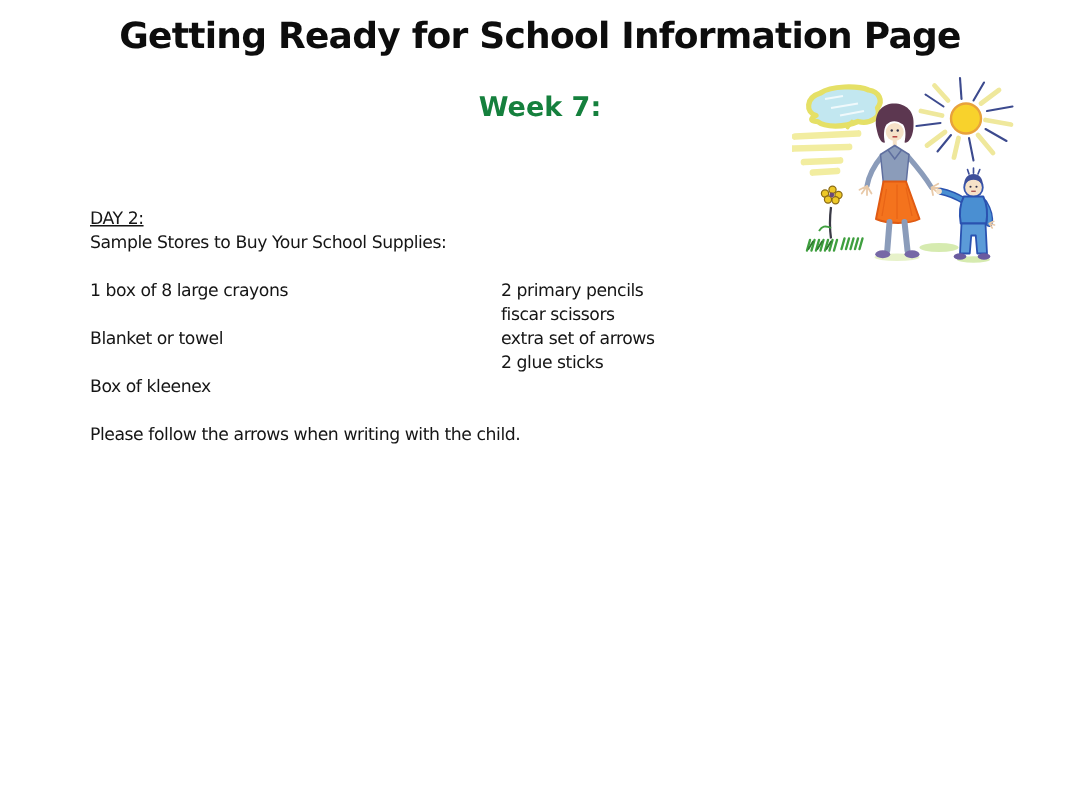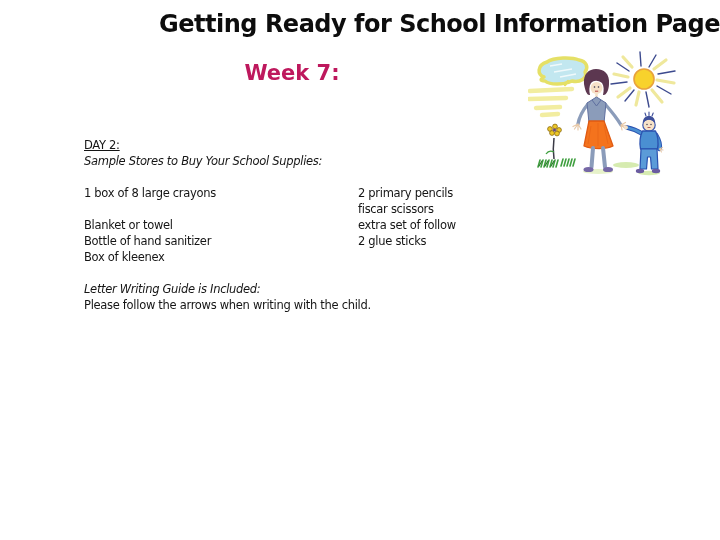--- a/index.html
+++ b/index.html
@@ -10,58 +10,57 @@
     background: #ffffff;
     overflow: hidden;
     font-family: "DejaVu Sans", sans-serif;
     color: #111111;
   }
   .slide-title {
     position: absolute;
     top: 10px;
     left: 0;
     width: 720px;
-    text-align: right;
+    text-align: center;
     font-size: 24px;
     font-weight: bold;
     letter-spacing: -0.5px;
     color: #0d0d0d;
   }
   .slide-subtitle {
     position: absolute;
     top: 61px;
     left: 0;
-    width: 584px;
+    width: 720px;
     text-align: center;
-    font-size: 21px;
+    font-size: 18px;
     font-weight: bold;
-    color: #be185d;
+    color: #15803d;
   }
   .clipart {
     position: absolute;
     left: 528px;
     top: 50px;
     width: 192px;
     height: 132px;
   }
   .body-text {
     position: absolute;
     left: 60px;
     top: 137px;
     width: 620px;
     font-size: 11.5px;
     letter-spacing: -0.3px;
     line-height: 16px;
     color: #151515;
-    margin-left: 24px;
   }
   .line { height: 16px; white-space: nowrap; }
   .gap { height: 16px; }
   .u { text-decoration: underline; }
-  .i { font-style: italic; }
+  .i { }
   .supply-row { position: relative; height: 16px; }
   .col-right { position: absolute; left: 274px; top: 0; white-space: nowrap; }
   .col-left { white-space: nowrap; }
 </style>
 </head>
 <body>
 
 <div class="canvas">
 
   <div class="slide-title">Getting Ready for School Information Page</div>
@@ -186,30 +185,28 @@
 
     <div class="supply-row">
       <span class="col-left">1 box of 8 large crayons</span>
       <span class="col-right">2 primary pencils</span>
     </div>
     <div class="supply-row">
       <span class="col-right">fiscar scissors</span>
     </div>
     <div class="supply-row">
       <span class="col-left">Blanket or towel</span>
-      <span class="col-right">extra set of follow</span>
-    </div>
-    <div class="supply-row">
-      <span class="col-left">Bottle of hand sanitizer</span>
+      <span class="col-right">extra set of arrows</span>
+    </div>
+    <div class="supply-row">
       <span class="col-right">2 glue sticks</span>
     </div>
     <div class="supply-row">
       <span class="col-left">Box of kleenex</span>
       <span class="col-right"></span>
     </div>
 
     <div class="gap"></div>
 
-    <div class="line i">Letter Writing Guide is Included:</div>
     <div class="line">Please follow the arrows when writing with the child.</div>
 
   </div>
 </div>
 
 </body></html>

